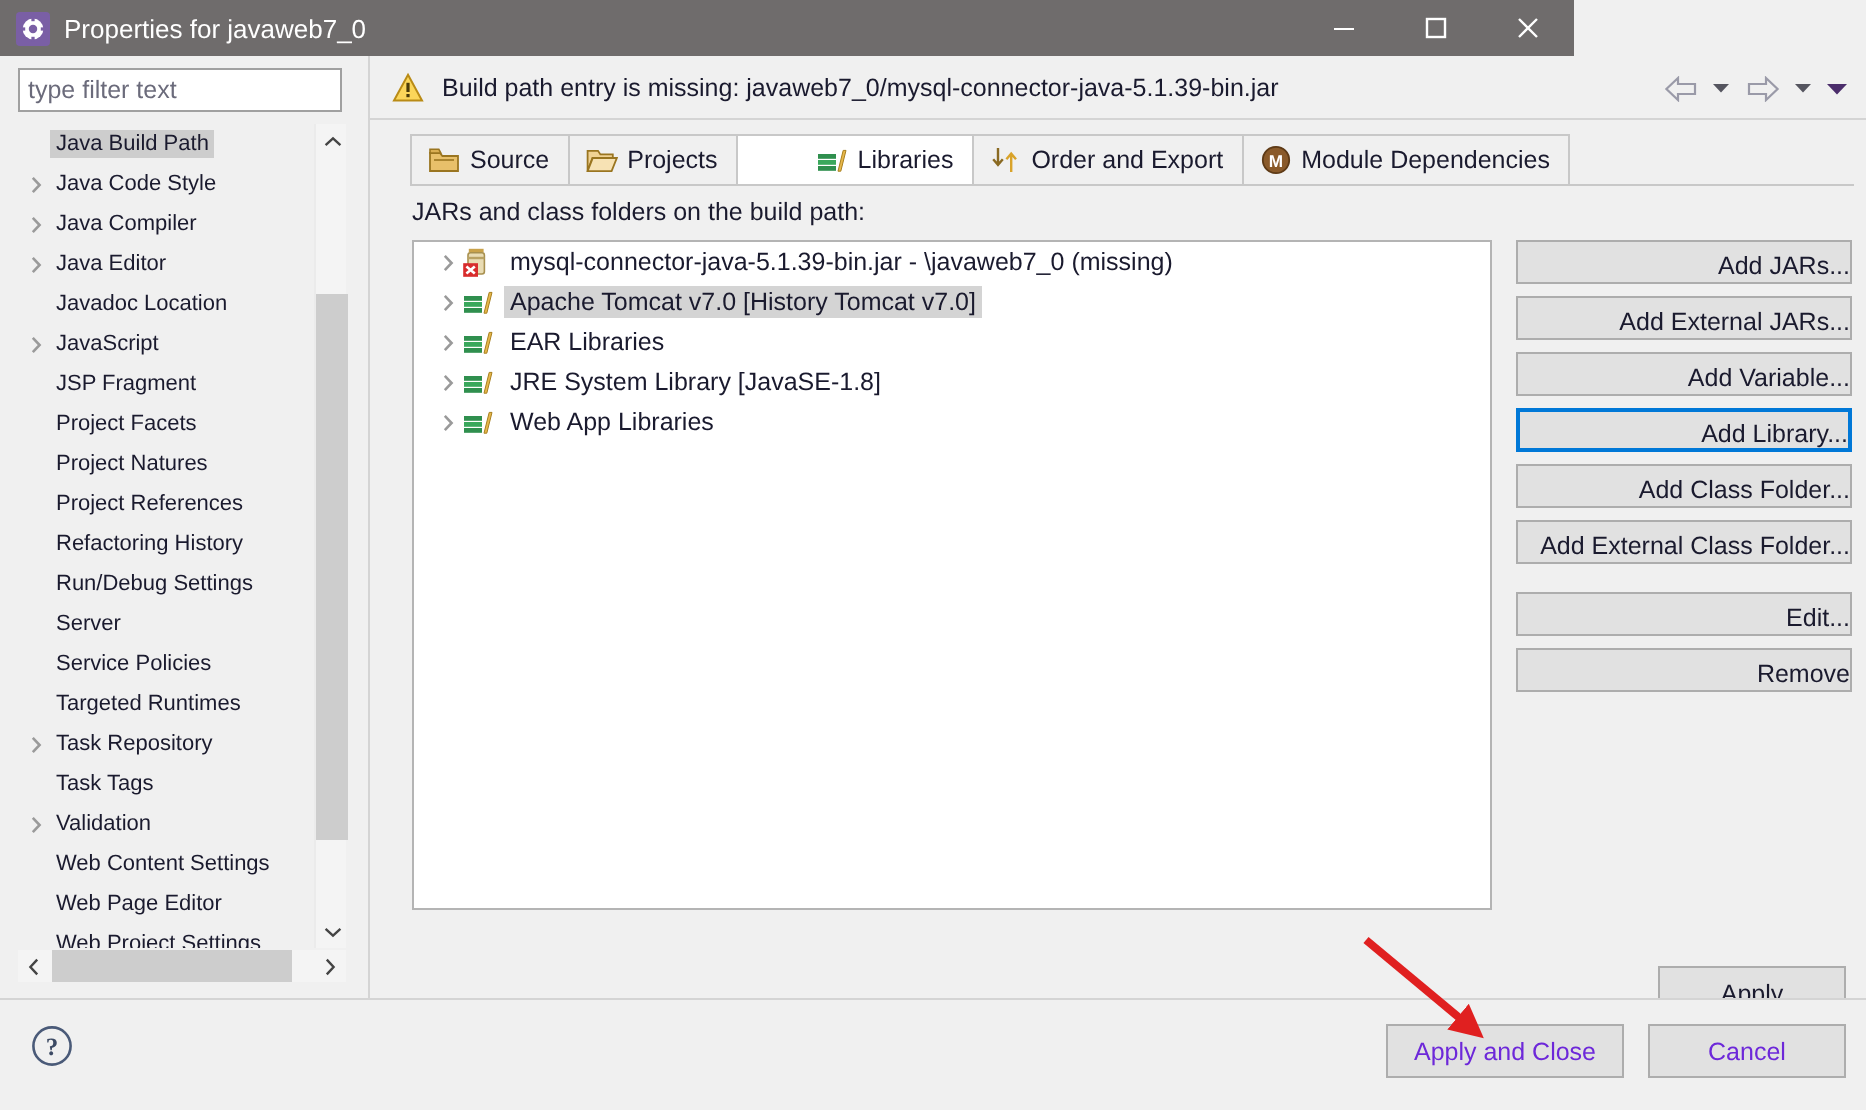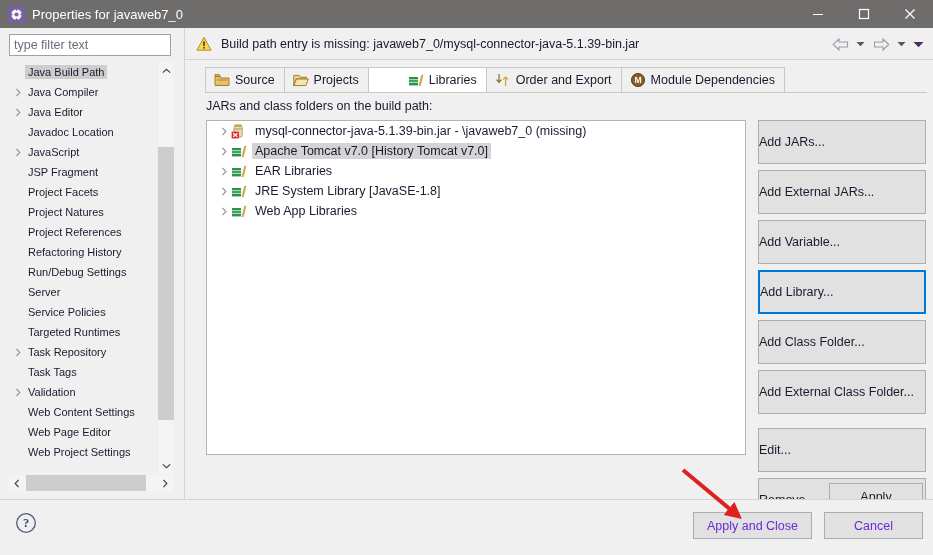--- a/index.html
+++ b/index.html
@@ -14,21 +14,21 @@
   }
   .window {
     position: relative;
     width: 933px; height: 555px;
     background: #f0f0f0;
   }
 
   
   .titlebar {
     position: absolute; left: 0; top: 0;
-    width: 933px; height: 28px;
+    width: 787px; height: 28px;
     background: #6f6c6c;
     display: flex; align-items: center;
   }
   .title-icon {
     width: 17px; height: 17px; margin-left: 8px; margin-right: 7px;
     background: #7a5fa5;
     border-radius: 2px;
     display: flex; align-items: center; justify-content: center;
     flex: none;
   }
@@ -223,27 +223,27 @@
   .jar-label { padding: 1px 3px; }
   .jar-row.selected .jar-label { background: #d4d4d4; }
 
   
   .side-btns {
     position: absolute; left: 553px; top: 27px;
     width: 168px;
   }
   .btn {
     display: block;
-    width: 168px; height: 44px;
+    width: 168px; height: 22px;
     background: #e1e1e1;
     border: 1px solid #adadad;
     font-family: "Liberation Sans", sans-serif;
     font-size: 12.5px;
     color: #1a1a2e;
-    text-align: left;
+    text-align: right;
     line-height: 24px;
     padding: 0;
     cursor: default;
   }
   .btn + .btn { margin-top: 6px; }
   .btn.focused {
     border: 2px solid #0078d7;
     line-height: 22px;
   }
   .btn.disabled {
@@ -335,20 +335,28 @@
   <div class="left-panel">
     <input class="filter-input" value="" placeholder="type filter text" style="">
     <div class="tree" id="settings-tree">
         <div class="tree-item selected">
           <span class="tree-arrow blank">
             <svg width="6" height="9" viewBox="0 0 6 9">
               <path d="M1.4 0.9 L4.8 4.5 L1.4 8.1" stroke="#9a9a9a" stroke-width="1.3" fill="none"></path>
             </svg>
           </span>
           <span class="tree-label">Java Build Path</span>
+        </div>
+        <div class="tree-item">
+          <span class="tree-arrow">
+            <svg width="6" height="9" viewBox="0 0 6 9">
+              <path d="M1.4 0.9 L4.8 4.5 L1.4 8.1" stroke="#9a9a9a" stroke-width="1.3" fill="none"></path>
+            </svg>
+          </span>
+          <span class="tree-label">Java Code Style</span>
         </div>
         <div class="tree-item">
           <span class="tree-arrow">
             <svg width="6" height="9" viewBox="0 0 6 9">
               <path d="M1.4 0.9 L4.8 4.5 L1.4 8.1" stroke="#9a9a9a" stroke-width="1.3" fill="none"></path>
             </svg>
           </span>
           <span class="tree-label">Java Compiler</span>
         </div>
         <div class="tree-item">

